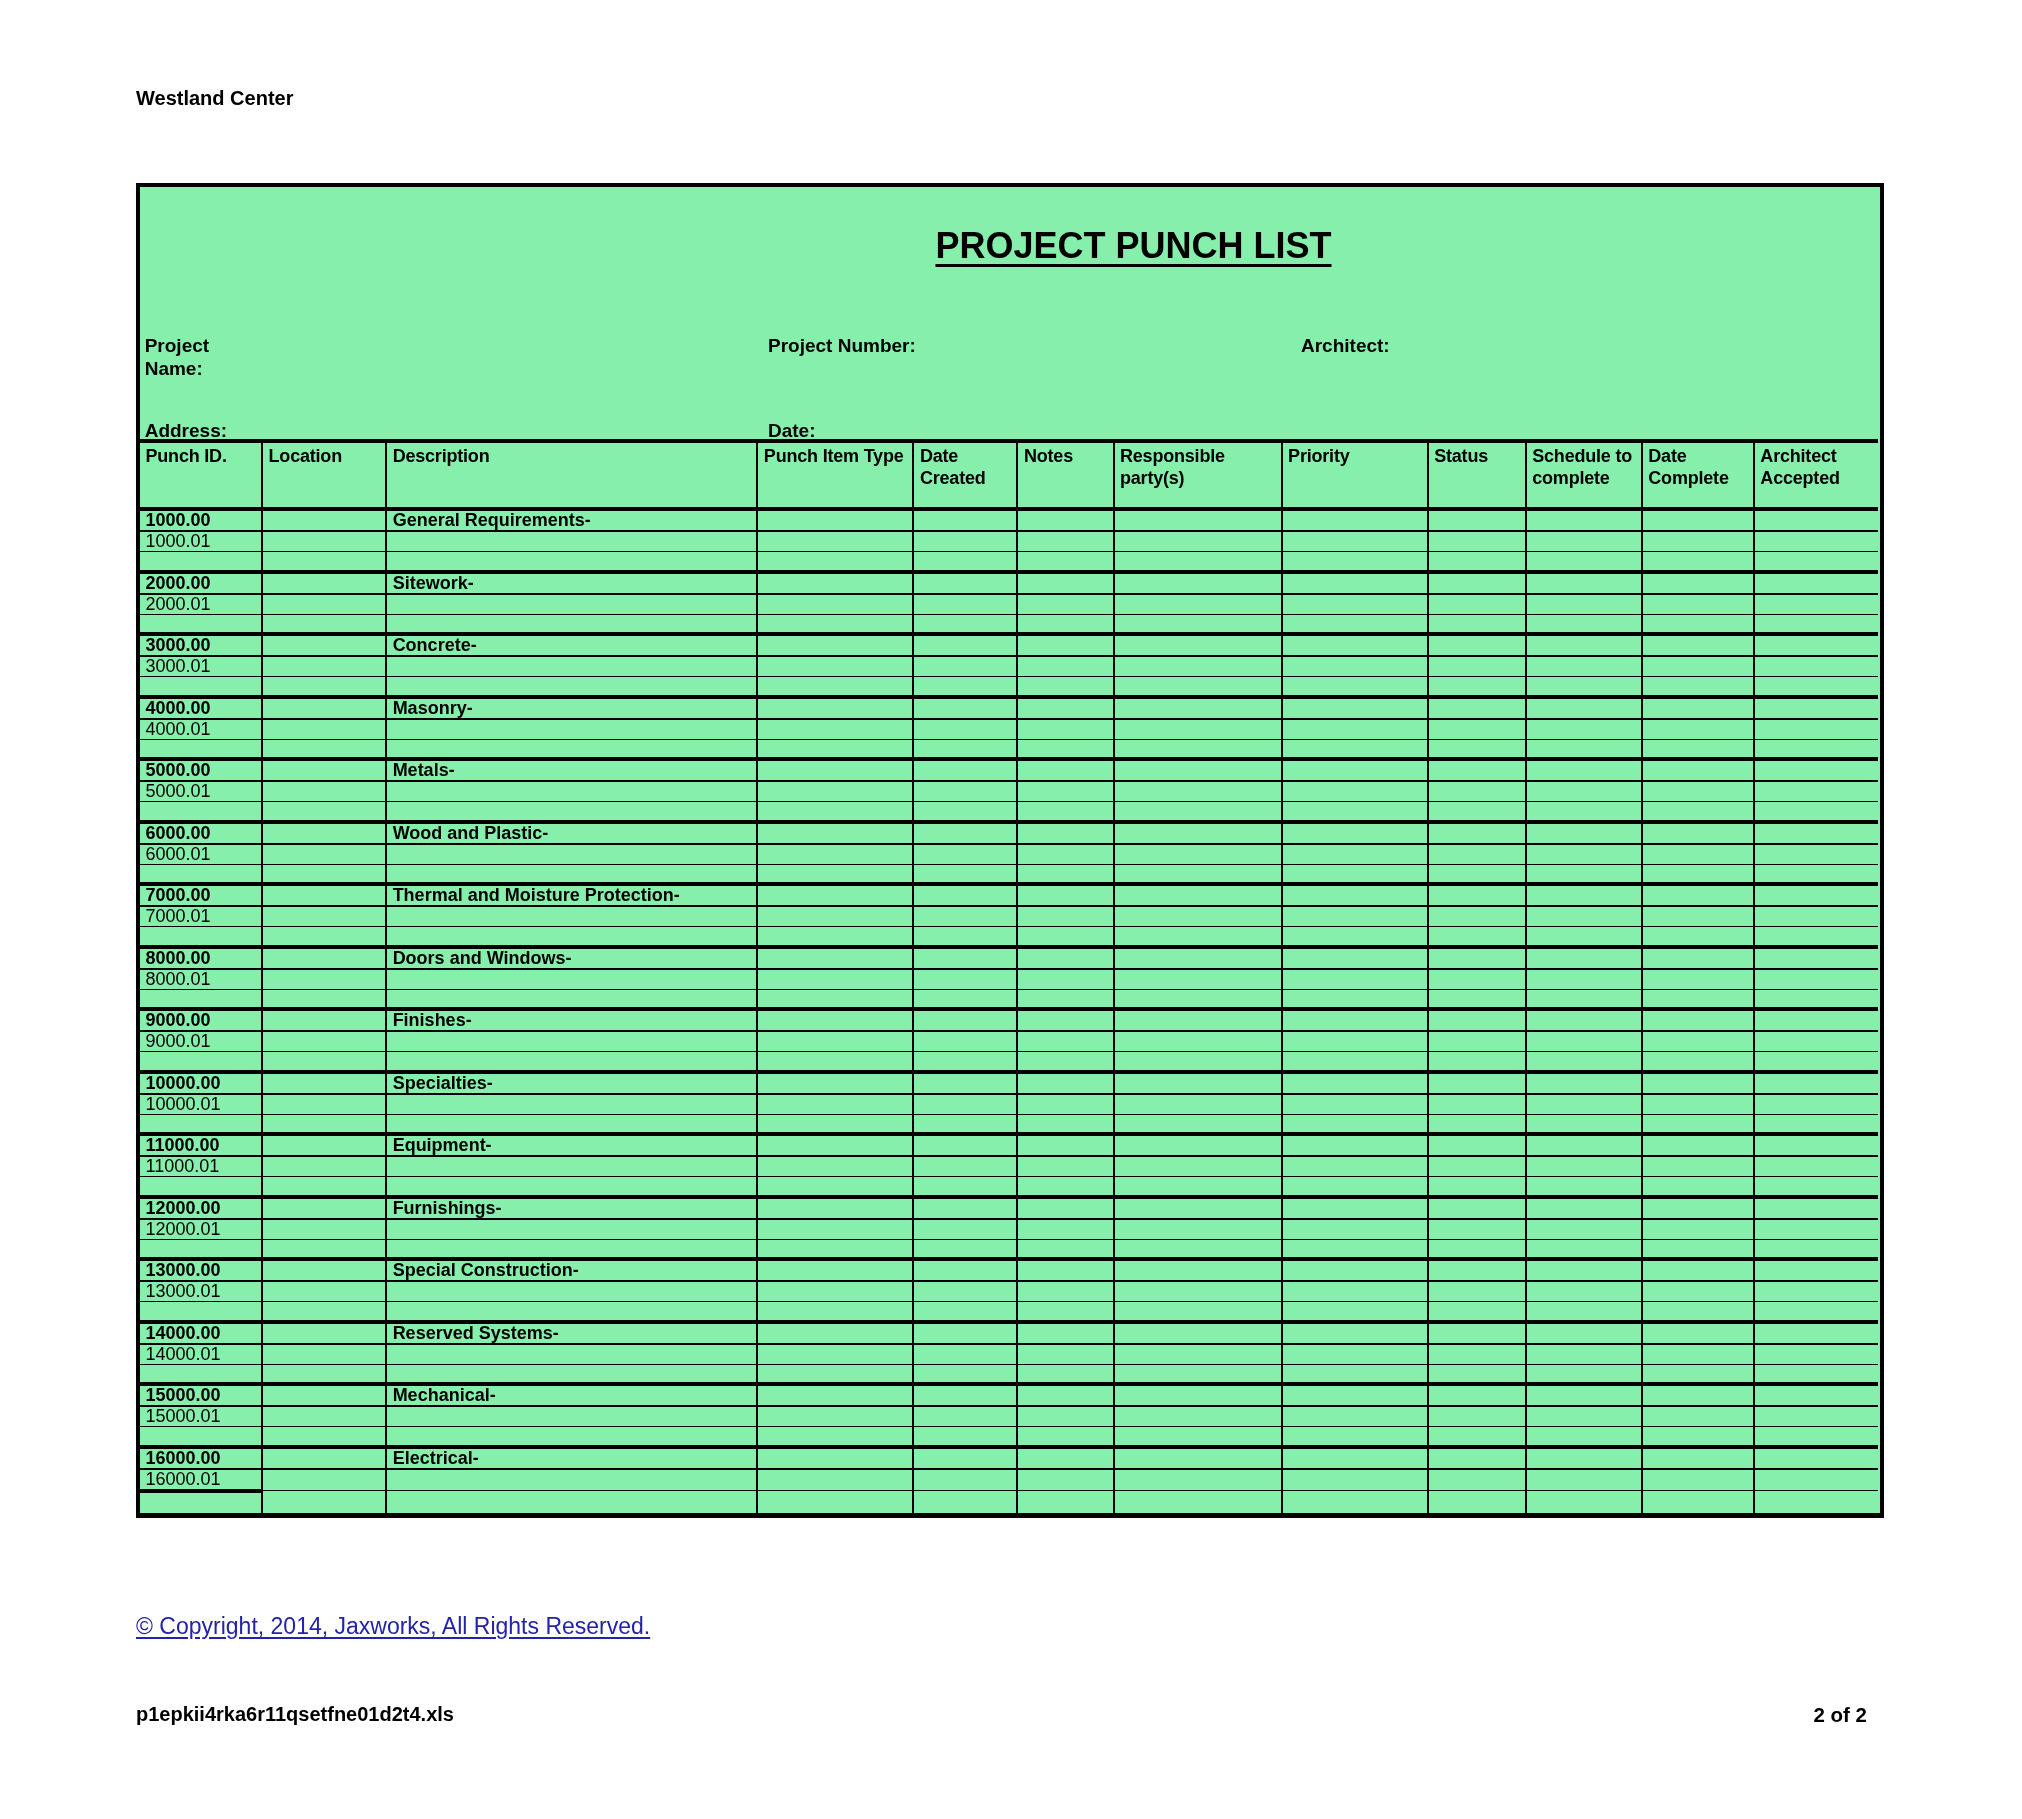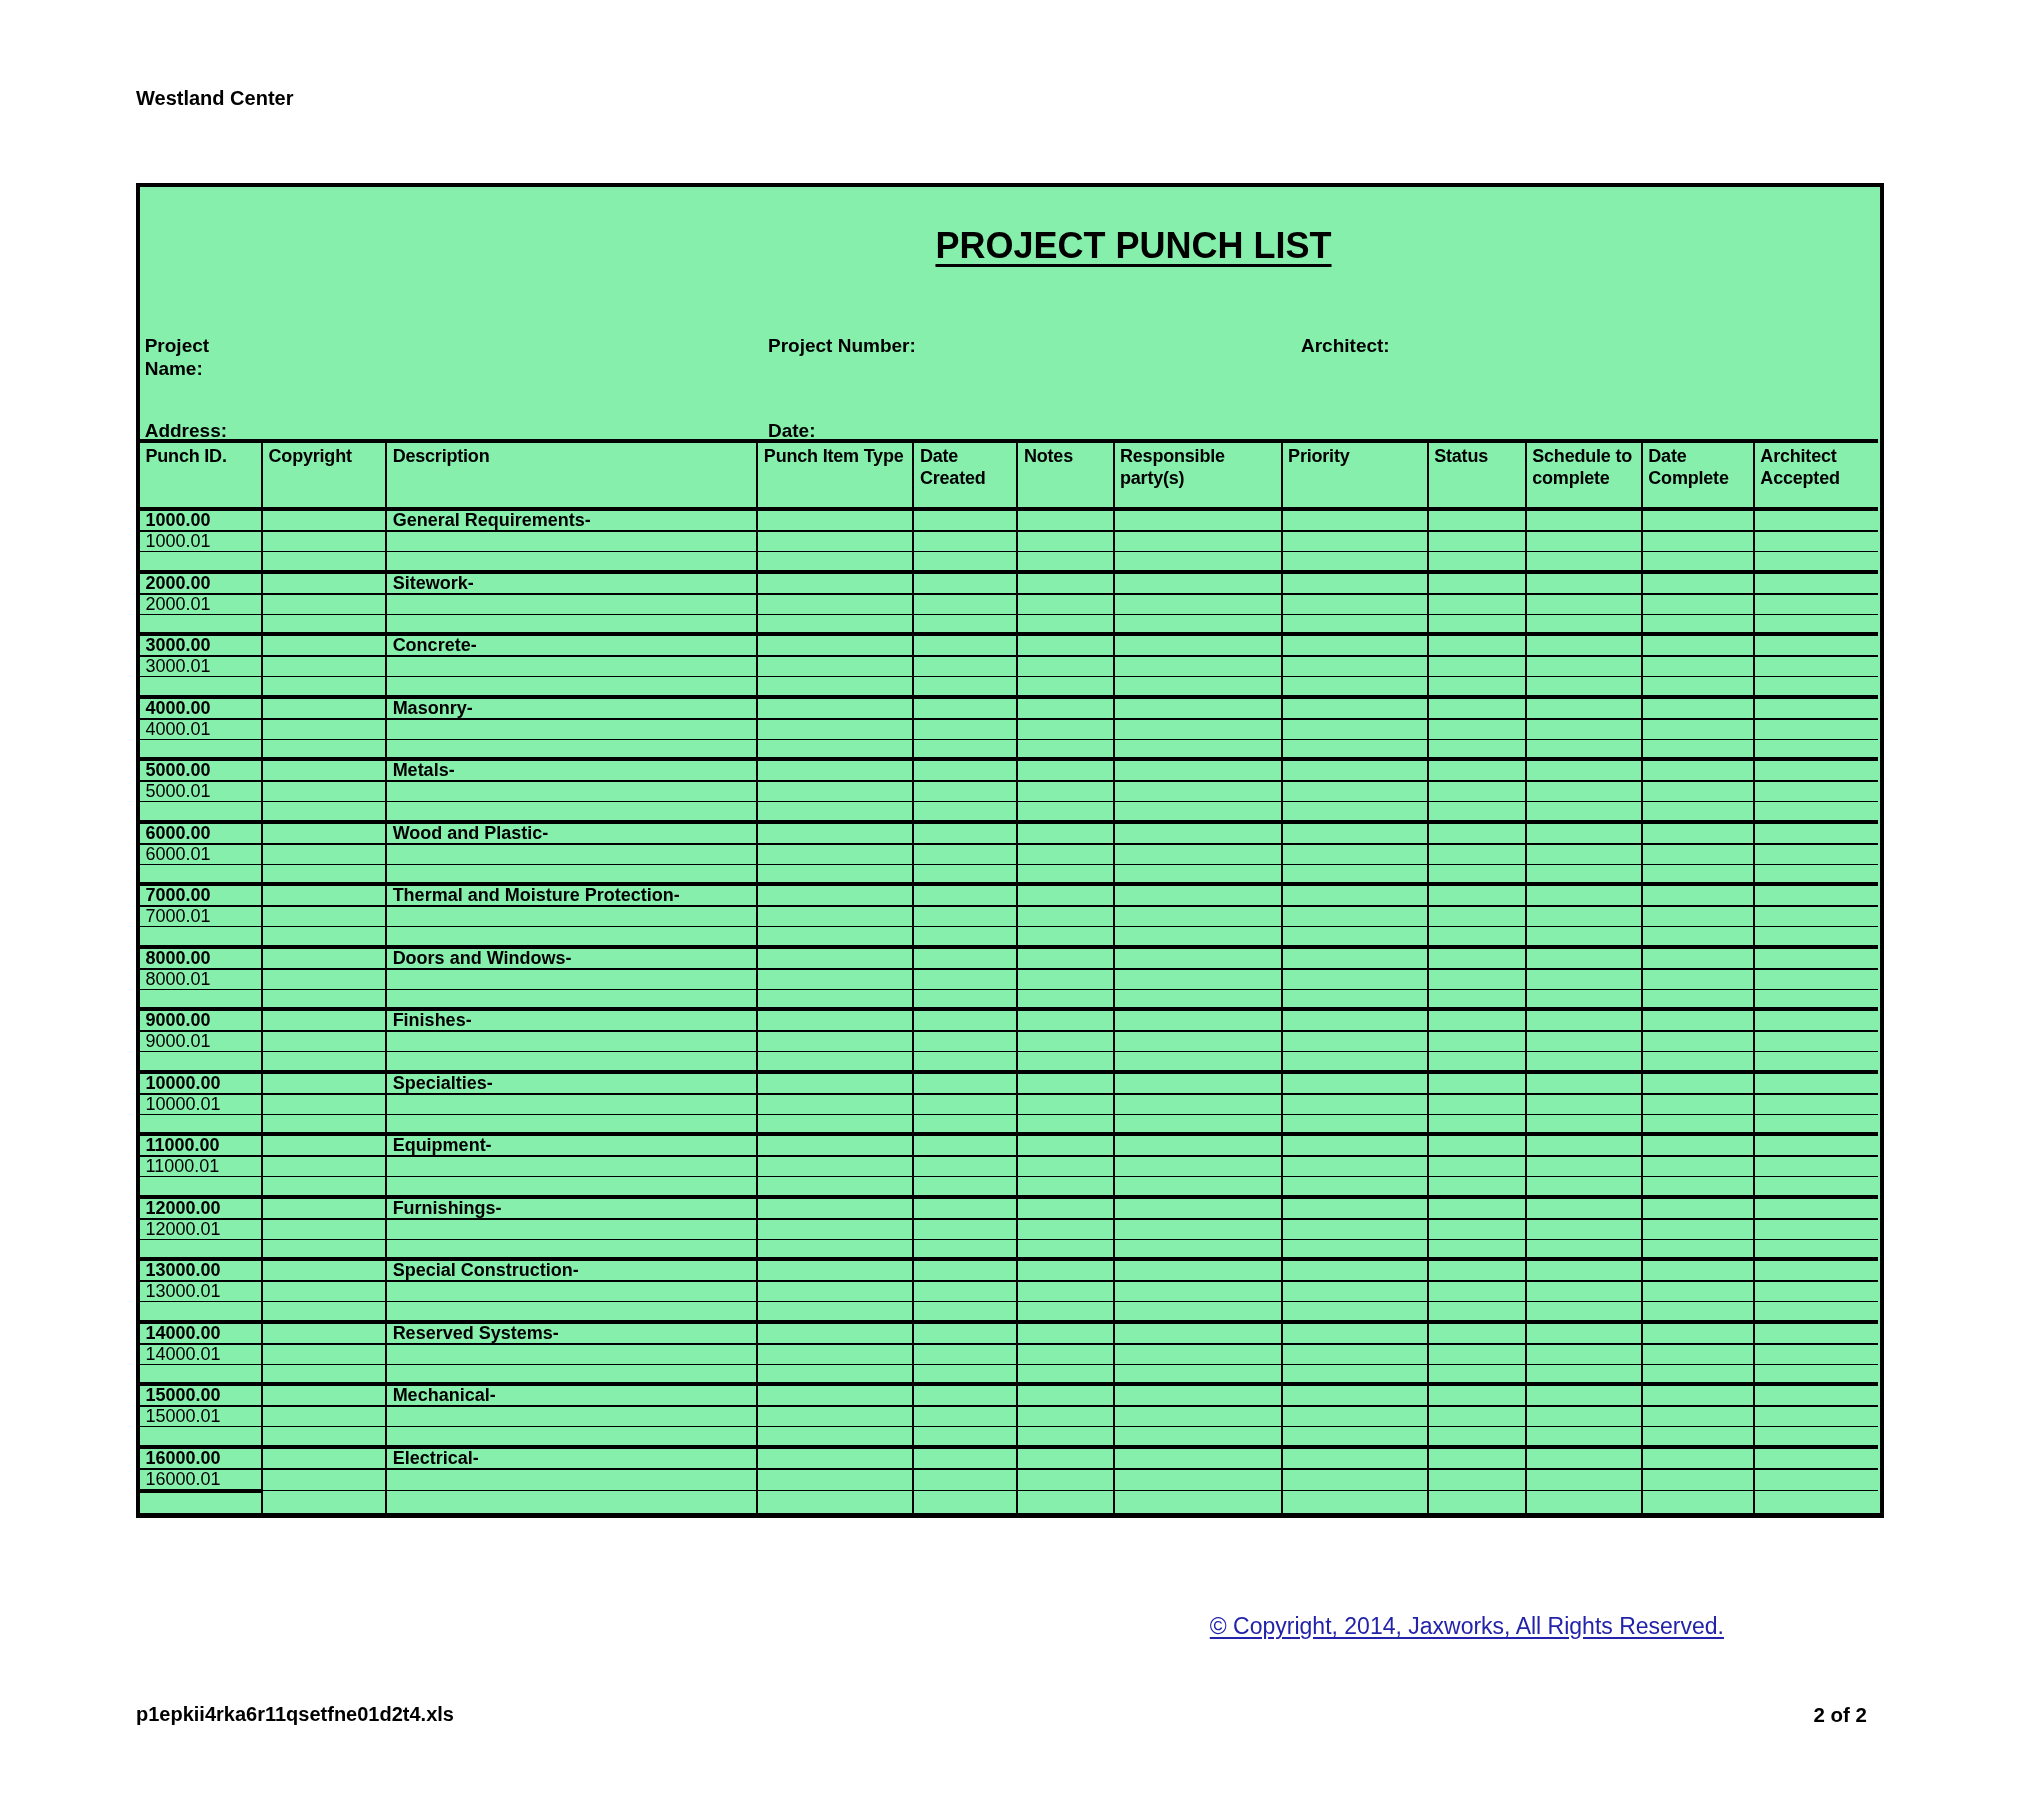--- a/index.html
+++ b/index.html
@@ -94,21 +94,21 @@
   .punch-table tr.r01 { height: 20px; border-bottom: 1.6px solid #000; }
   .punch-table tr.r01 td { font-weight: 400; }
   .punch-table tr.blank { height: 20px; border-bottom: 4px solid #000; }
   .punch-table tr.blank-final { height: 22px; }
   .punch-table td.heavy-underline { border-bottom: 4.7px solid #000; }
 
   .copyright-line {
     position: absolute;
     left: 136px; top: 1613px;
     width: 1588px;
-    text-align: right;
+    text-align: left;
   }
   .copyright-link {
     font-size: 23px;
     color: #2222aa;
     text-decoration: underline;
     text-underline-offset: 3.2px;
     cursor: pointer;
   }
 
   .footer-filename {
@@ -153,21 +153,21 @@
         <col style="width: 168px;">
         <col style="width: 146px;">
         <col style="width: 98px;">
         <col style="width: 116px;">
         <col style="width: 112px;">
         <col style="width: 124px;">
       </colgroup>
     <thead>
       <tr>
           <th>Punch ID.</th>
-          <th>Copyright</th>
+          <th>Location</th>
           <th>Description</th>
           <th>Punch Item Type</th>
           <th>Date Created</th>
           <th>Notes</th>
           <th>Responsible party(s)</th>
           <th>Priority</th>
           <th>Status</th>
           <th>Schedule to complete</th>
           <th>Date Complete</th>
           <th>Architect Accepted</th>

